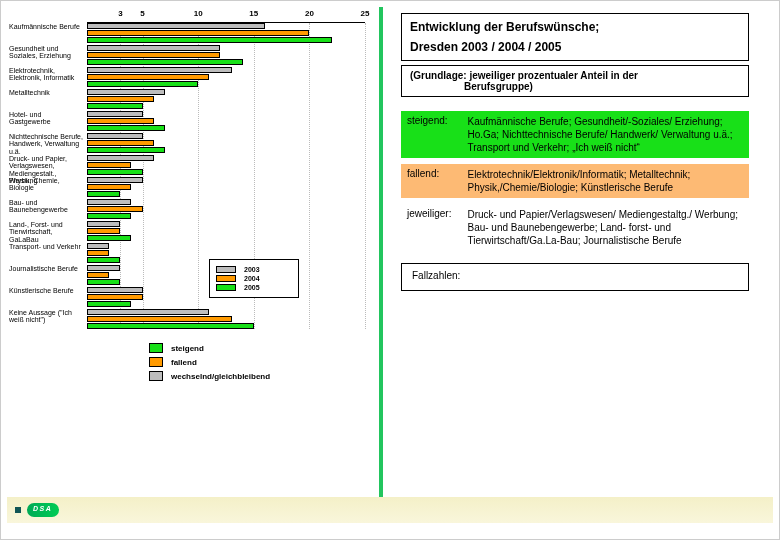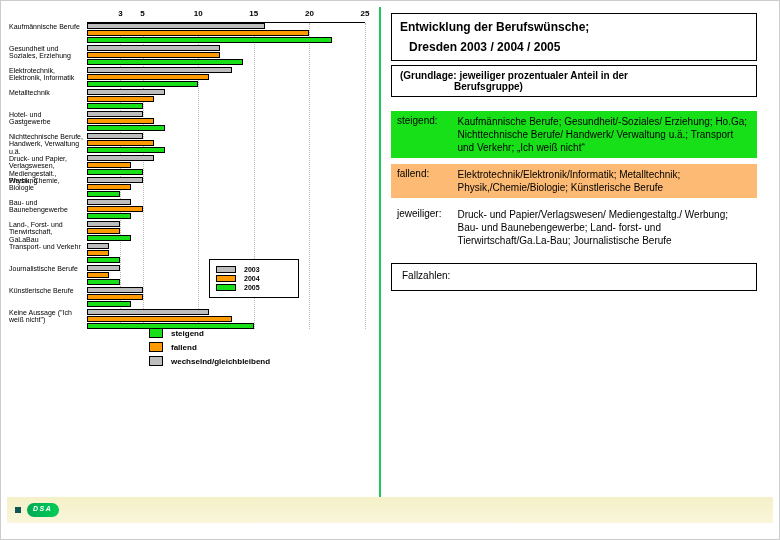--- a/index.html
+++ b/index.html
@@ -1,23 +1,23 @@
 <!DOCTYPE html>
 <html><head>
 <meta charset="utf-8">
 <style>
   * { box-sizing: border-box; margin: 0; padding: 0; }
   body { width: 780px; height: 540px; background: #fff; font-family: Arial, sans-serif; font-size: 10px; color: #000; position: relative; overflow: hidden; }
   .page { width: 780px; height: 540px; padding: 6px; border: 1px solid #ccc; }
   .main { display: flex; width: 100%; height: 490px; }
   .left { width: 372px; height: 100%; padding: 2px 4px 2px 2px; }
-  .right { width: 388px; height: 100%; border-left: 2px solid #22c55e; padding: 6px 10px; }
+  .right { width: 388px; height: 100%; border-left: 4px solid #22c55e; padding: 6px 18px; }
   .title-box { border: 1px solid #000; padding: 6px 8px; margin-bottom: 4px; }
   .title-box .t1 { font-weight: bold; font-size: 12px; margin-bottom: 6px; }
-  .title-box .t2 { font-weight: bold; font-size: 12px; margin-left: 9px; }
+  .title-box .t2 { font-weight: bold; font-size: 12px; }
   .sub-box { border: 1px solid #000; padding: 4px 8px; font-size: 10px; font-weight: bold; margin-bottom: 14px; }
   .sub-box .indent { padding-left: 54px; display: block; }
   .trend-row { }
   .trend-row td.lbl { vertical-align: top; font-size: 10px; padding-right: 10px; width: 60px; }
   .trend-row td.desc { font-size: 10px; line-height: 1.3; }
   .row-steigend { background: #18e018; padding: 4px 6px; }
   .row-fallend { background: #fdba74; padding: 4px 6px; }
   .row-wechselnd { padding: 4px 6px; }
   .fall-box { border: 1px solid #000; padding: 6px 10px; font-size: 10px; margin-top: 12px; }
   .fall-table td { padding: 1px 14px; }
@@ -34,21 +34,21 @@
   .cat-label { position: absolute; left: 0; width: 74px; font-size: 7px; line-height: 1.05; text-align: left; }
   .bar { position: absolute; height: 6px; border: 1px solid #000; }
   .b2003 { background: #bdbdbd; }
   .b2004 { background: #ff9a00; }
   .b2005 { background: #18e018; }
 
   .legend-years { position: absolute; left: 200px; top: 250px; width: 90px; border: 1px solid #000; padding: 4px 6px; background: #fff; }
   .legend-years div { display: flex; align-items: center; font-size: 7px; font-weight: bold; margin: 2px 0; }
   .sw { width: 20px; height: 7px; border: 1px solid #000; margin-right: 8px; }
 
-  .legend-trend { position: absolute; left: 140px; top: 315px; font-size: 8px; font-weight: bold; }
+  .legend-trend { position: absolute; left: 140px; top: 330px; font-size: 8px; font-weight: bold; }
   .legend-trend div { display: flex; align-items: center; margin: 4px 0; }
   .legend-trend .sw { width: 14px; height: 10px; }
 
   .gridline { position: absolute; top: 0; bottom: 0; width: 0; border-left: 1px dotted #bbb; }
 </style>
 </head>
 <body>
 
 <div class="page">
   <div class="main">

